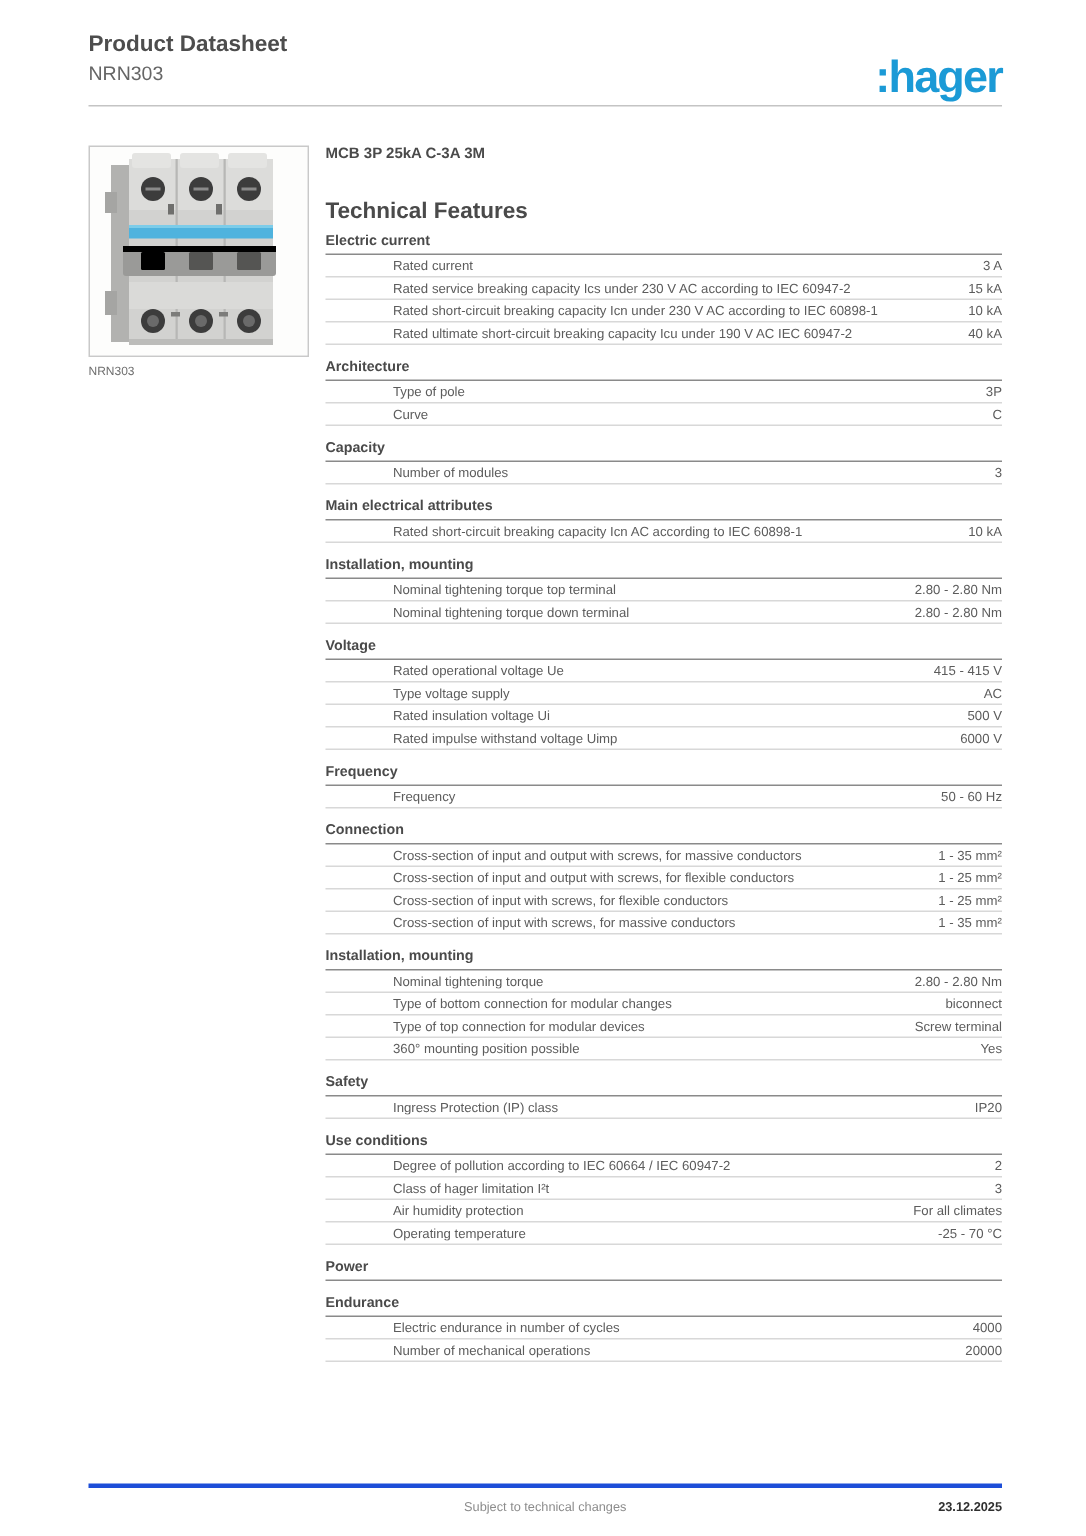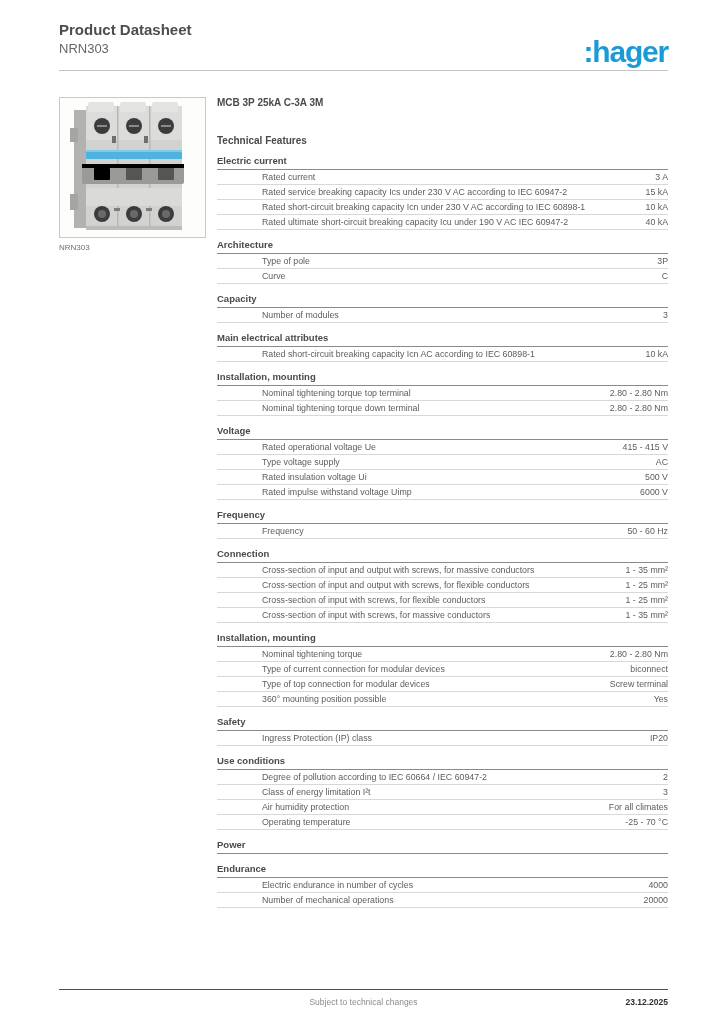--- a/index.html
+++ b/index.html
@@ -19,39 +19,39 @@
   .header-rule { position:absolute; left:59px; right:56px; top:70px; height:0; border-top:1px solid #c4c4c4; }
 
   
   .content { position:absolute; left:59px; right:56px; top:97px; display:flex; }
   .left-col { width:147px; flex:0 0 147px; margin-right:11px; }
   .product-image-box { width:147px; height:141px; border:1px solid #c9c9c9; background:#fefefe; overflow:hidden; }
   .image-caption { font-size:8px; color:#6e6e6e; margin-top:5px; }
 
   .right-col { flex:1; min-width:0; }
   .product-title { font-size:10px; font-weight:bold; color:#4a4a4a; line-height:11px; }
-  .tech-features { font-size:10px; font-weight:bold; color:#4a4a4a; line-height:11px; margin-top:27px; margin-bottom:3px; }
+  .tech-features { font-size:15px; font-weight:bold; color:#4a4a4a; line-height:11px; margin-top:27px; margin-bottom:3px; }
 
   
   .spec-section { margin-top:10px; }
   .section-title {
     font-size:9.5px; font-weight:bold; color:#4a4a4a;
     line-height:10px; padding-bottom:3px;
     border-bottom:1px solid #8a8a8a;
   }
   .spec-row {
     display:flex; justify-content:space-between; align-items:baseline;
     font-size:8.8px; color:#5c5c5c; line-height:10px;
     padding:2px 0 2px; border-bottom:1px solid #d8d8d8;
   }
   .row-label { text-align:left; padding-right:10px; white-space:nowrap; overflow:hidden;margin-left:45px; }
   .row-value { text-align:left; white-space:nowrap; }
 
   
-  .footer { position:absolute; left:59px; right:56px; top:989px; border-top:1px solid #1d4ed8; }
+  .footer { position:absolute; left:59px; right:56px; top:989px; border-top:3px solid #1d4ed8; }
   .footer-note { text-align:center; font-size:8.5px; color:#8c8c8c; margin-top:7px; }
   .footer-date { position:absolute; right:0; top:7px; font-size:8.5px; font-weight:bold; color:#2f2f2f; }
 </style>
 </head>
 <body>
 
 <div class="page">
 
   <div class="header">
     <div>
@@ -226,21 +226,21 @@
               <span class="row-value">1 - 35 mm²</span>
             </div>
           </section>
           <section class="spec-section">
             <div class="section-title">Installation, mounting</div>
             <div class="spec-row">
               <span class="row-label">Nominal tightening torque</span>
               <span class="row-value">2.80 - 2.80 Nm</span>
             </div>
             <div class="spec-row">
-              <span class="row-label">Type of current connection for modular devices</span>
+              <span class="row-label">Type of bottom connection for modular changes</span>
               <span class="row-value">biconnect</span>
             </div>
             <div class="spec-row">
               <span class="row-label">Type of top connection for modular devices</span>
               <span class="row-value">Screw terminal</span>
             </div>
             <div class="spec-row">
               <span class="row-label">360° mounting position possible</span>
               <span class="row-value">Yes</span>
             </div>
@@ -252,21 +252,21 @@
               <span class="row-value">IP20</span>
             </div>
           </section>
           <section class="spec-section">
             <div class="section-title">Use conditions</div>
             <div class="spec-row">
               <span class="row-label">Degree of pollution according to IEC 60664 / IEC 60947-2</span>
               <span class="row-value">2</span>
             </div>
             <div class="spec-row">
-              <span class="row-label">Class of energy limitation I²t</span>
+              <span class="row-label">Class of hager limitation I²t</span>
               <span class="row-value">3</span>
             </div>
             <div class="spec-row">
               <span class="row-label">Air humidity protection</span>
               <span class="row-value">For all climates</span>
             </div>
             <div class="spec-row">
               <span class="row-label">Operating temperature</span>
               <span class="row-value">-25 - 70 °C</span>
             </div>

